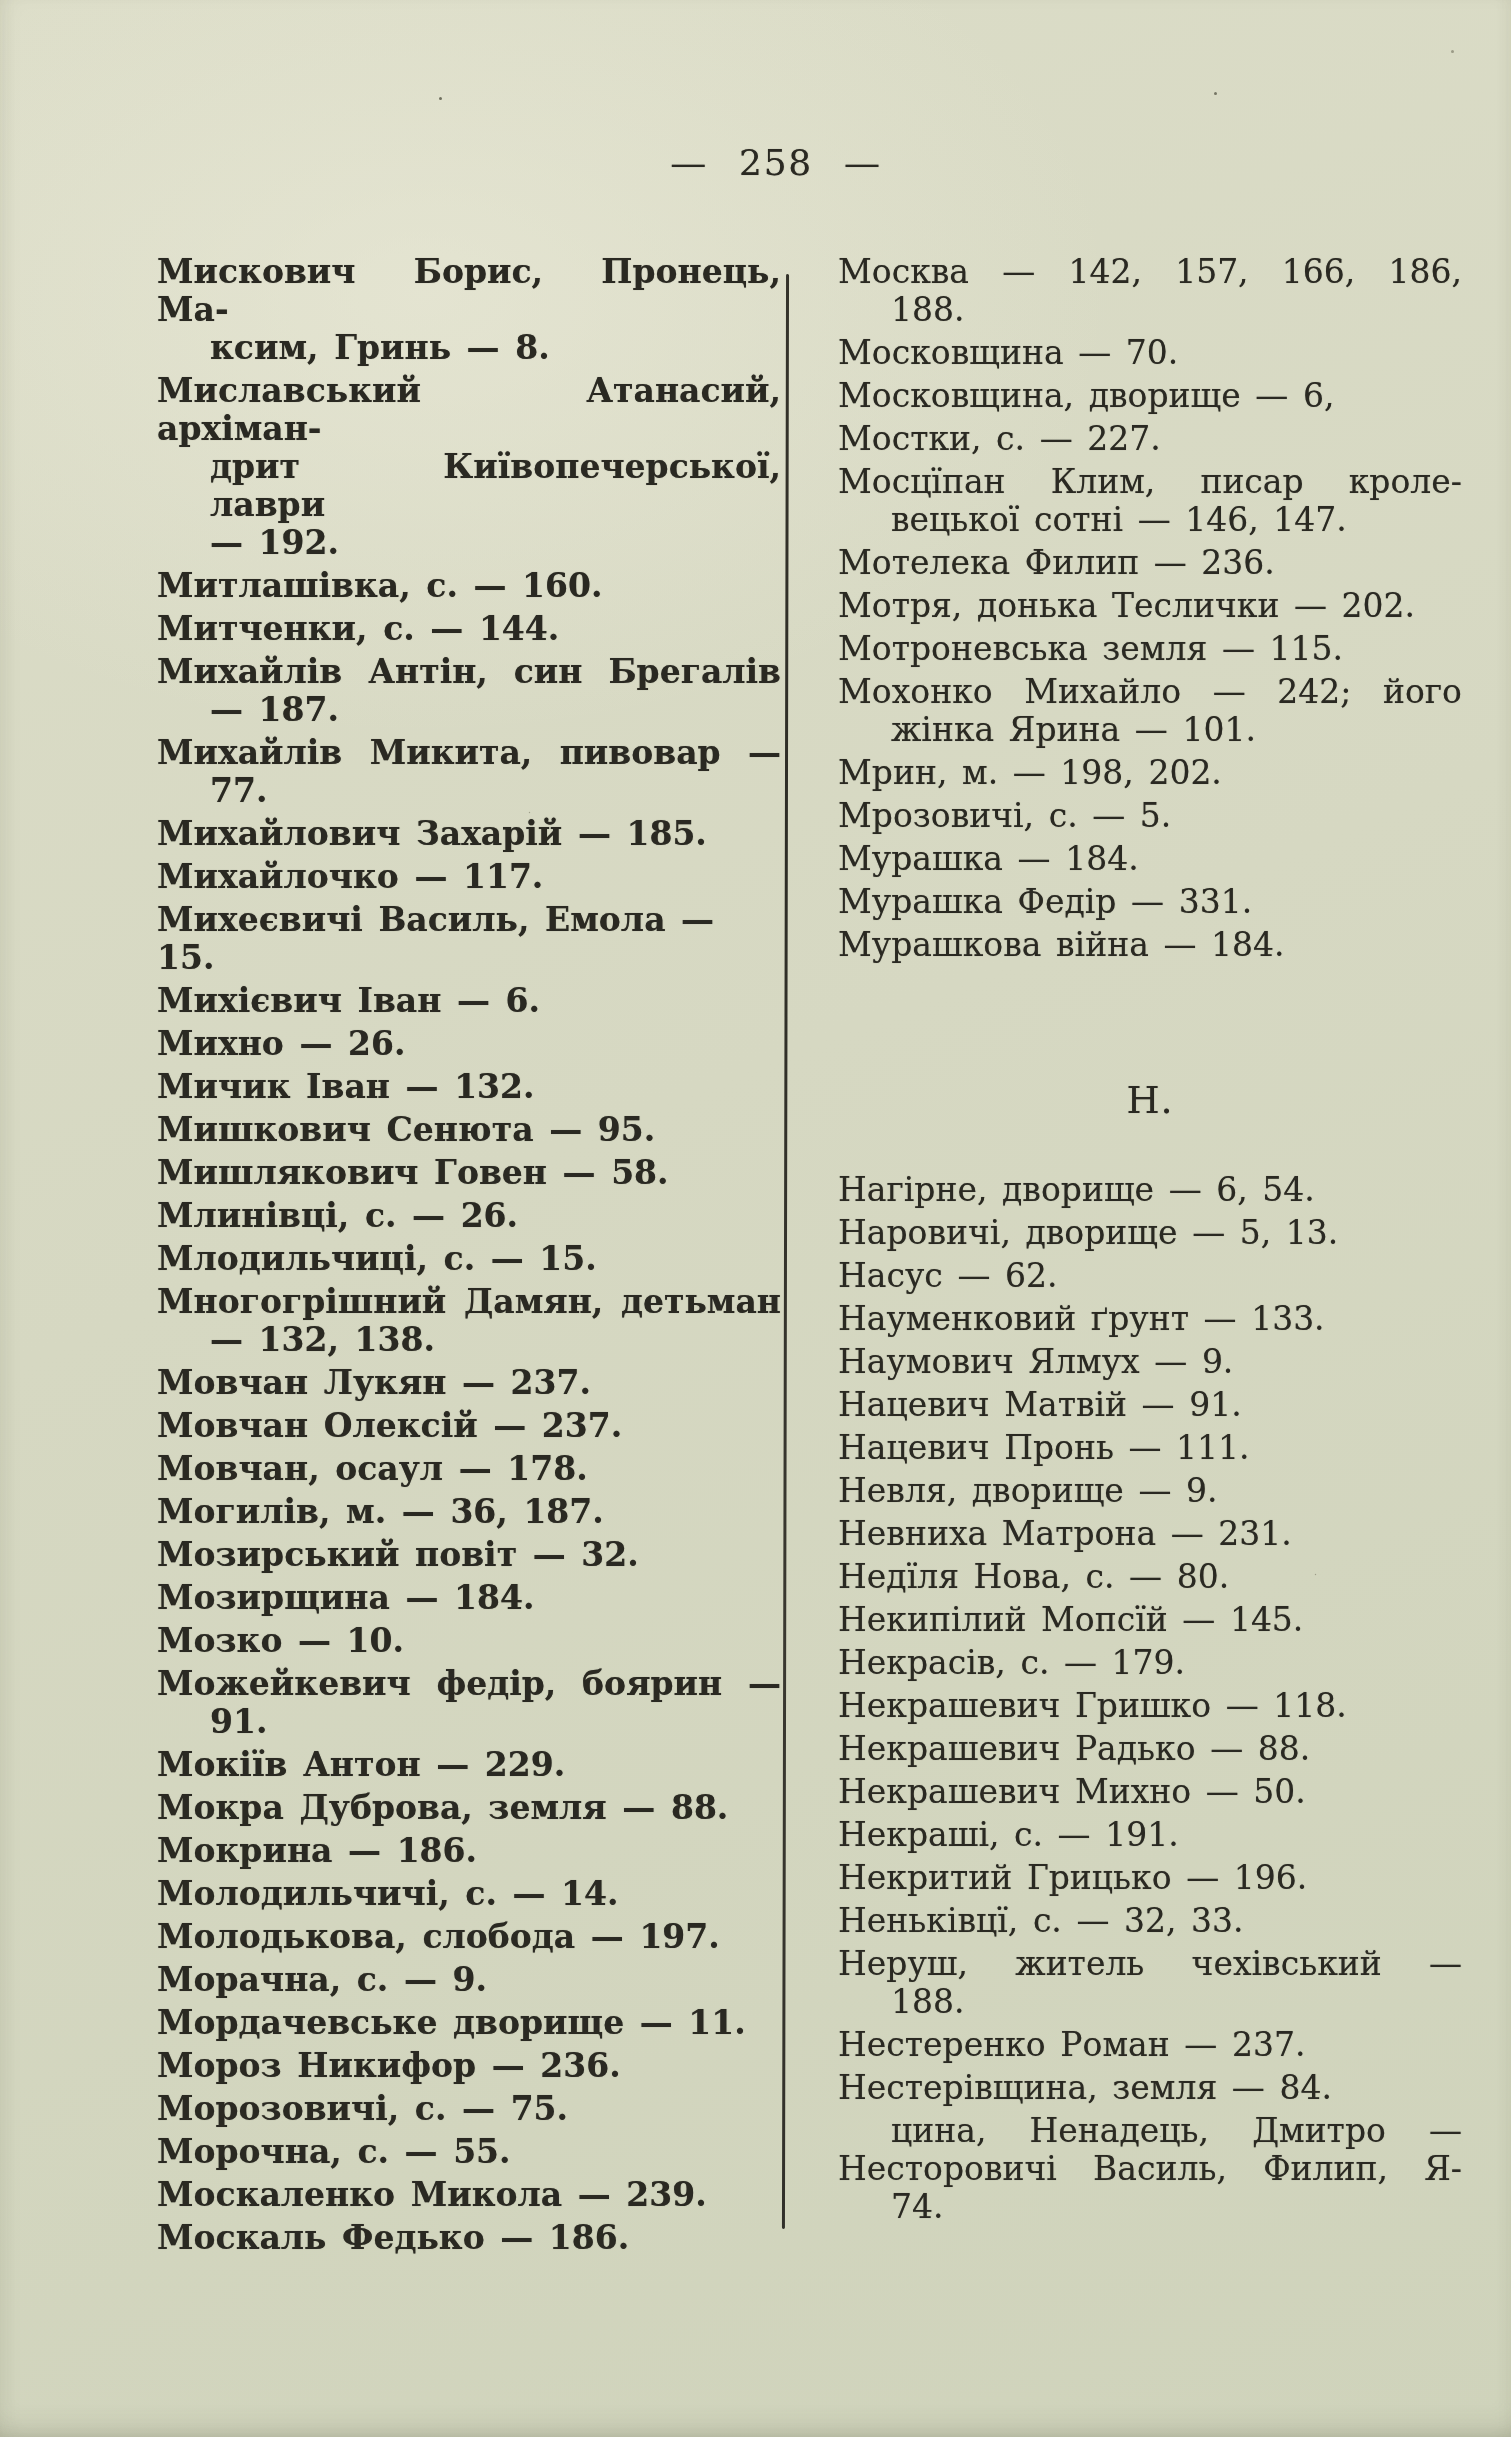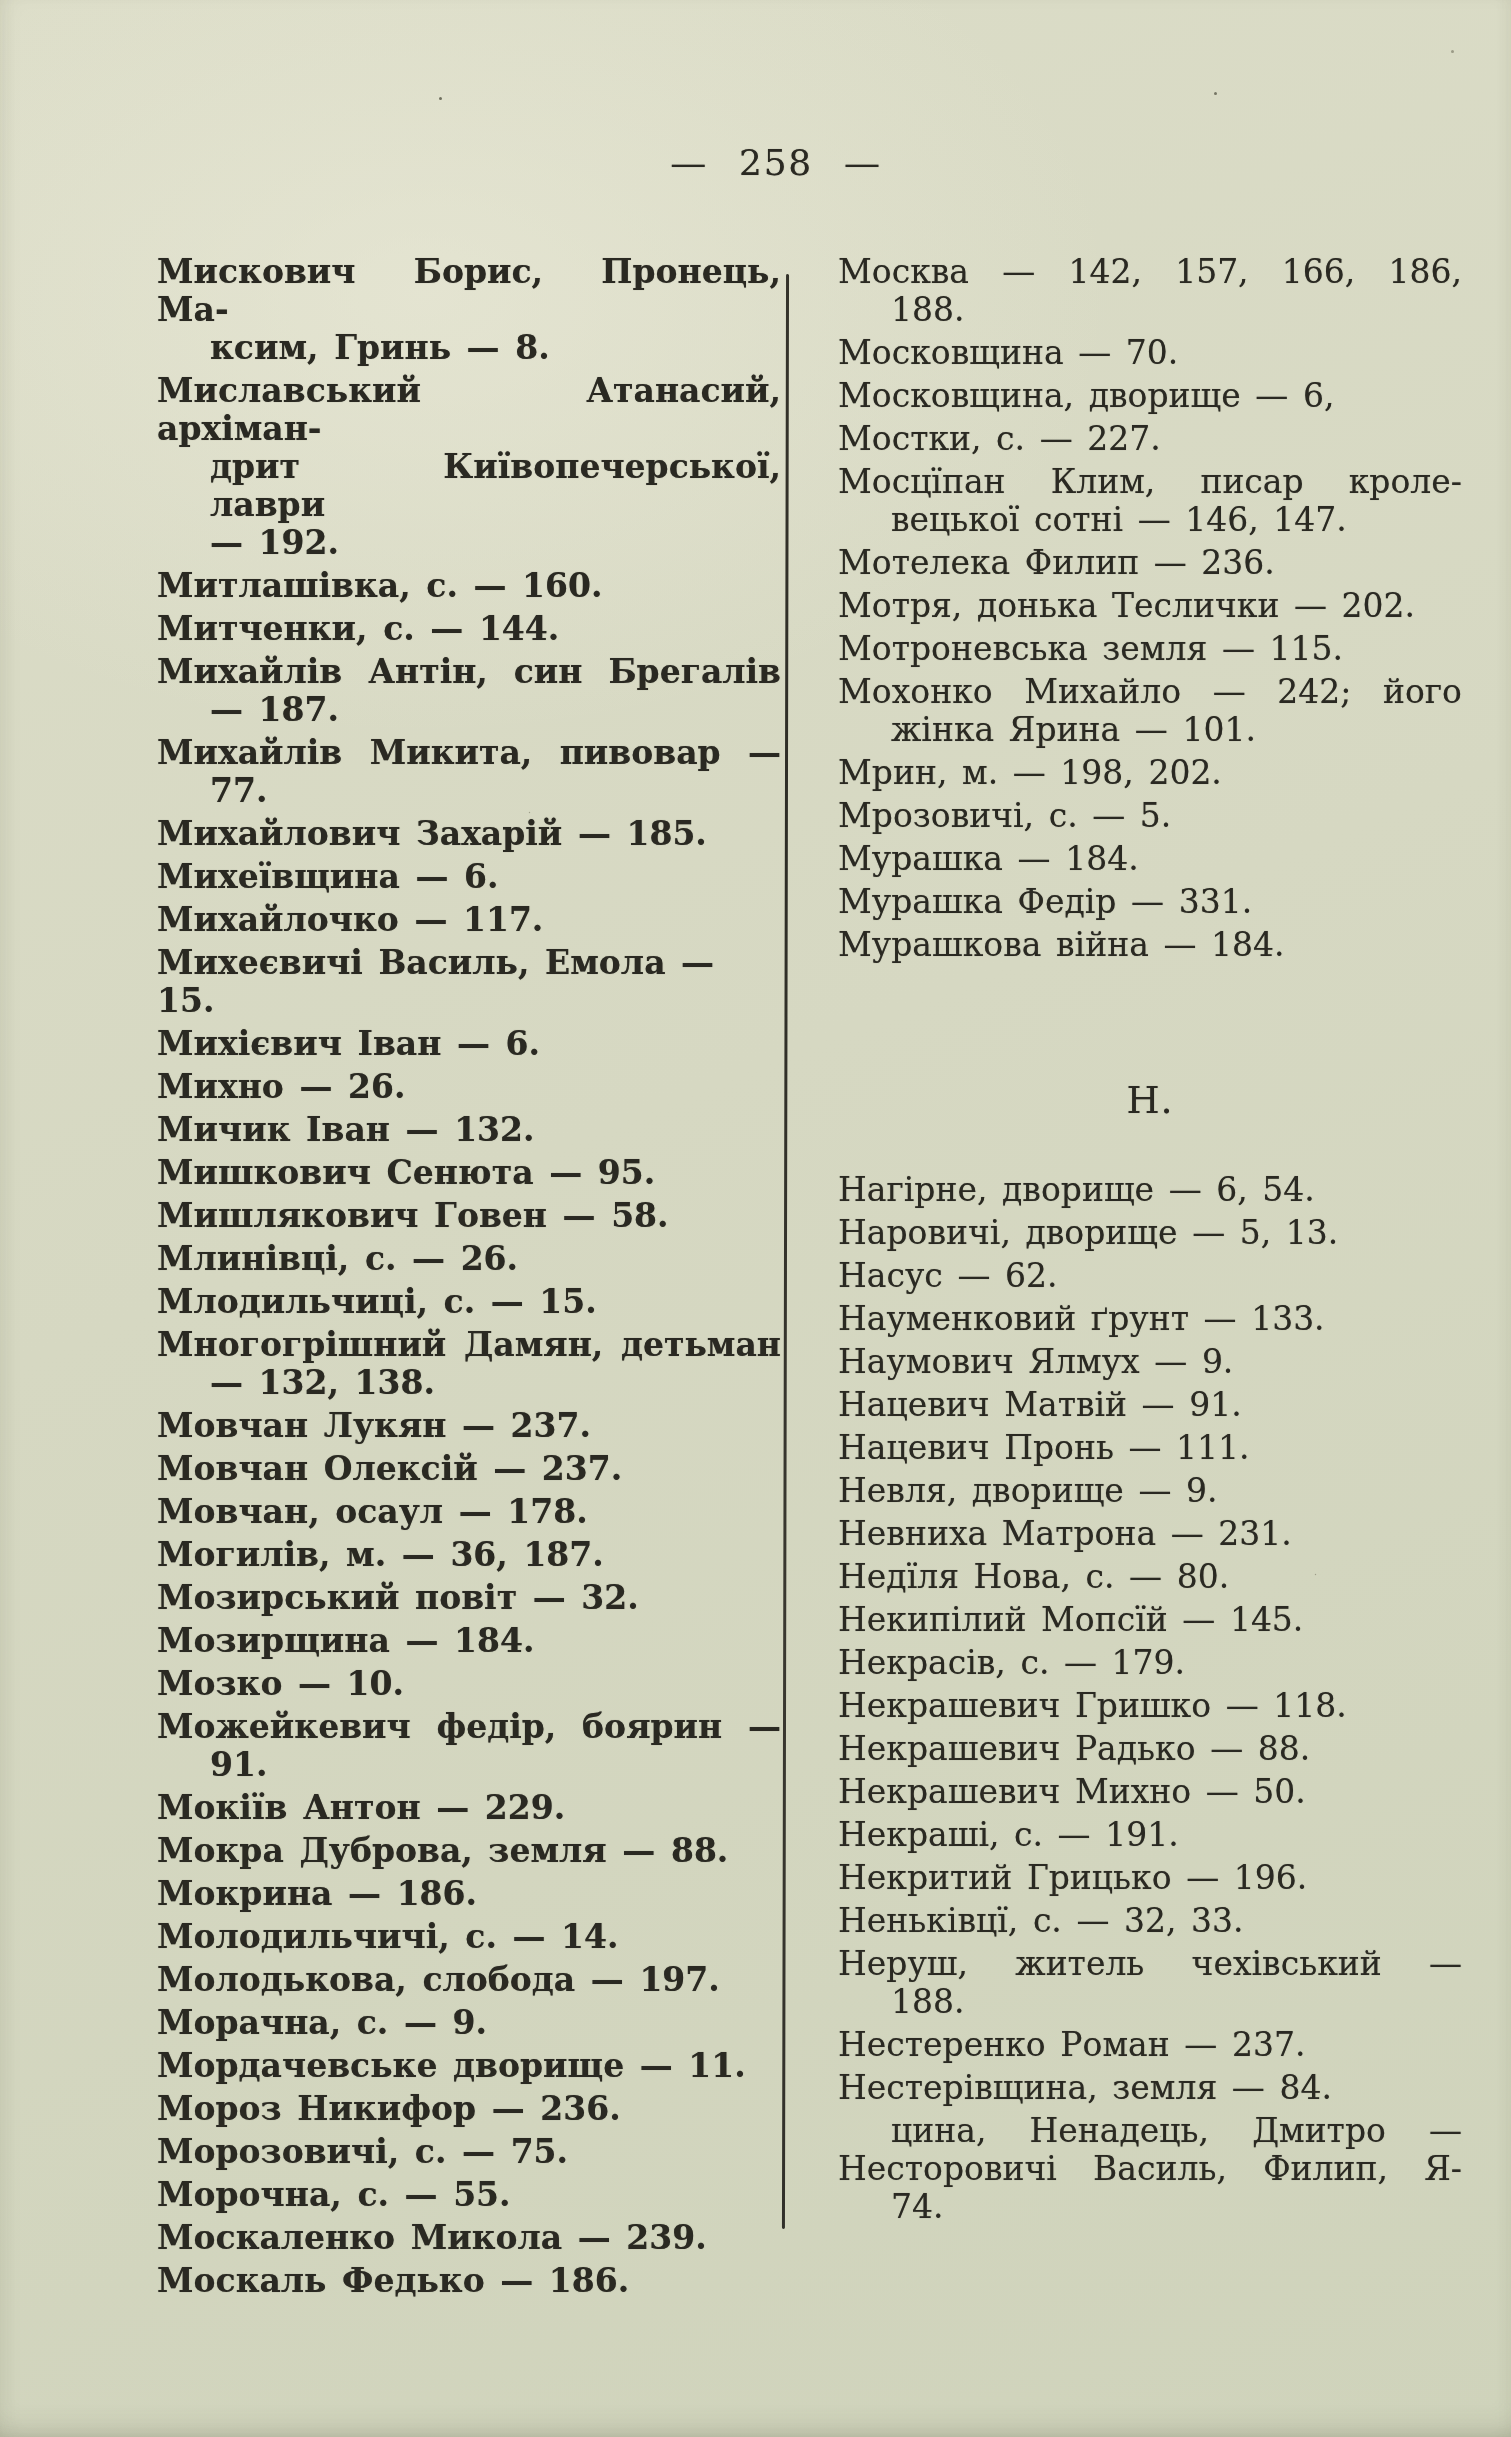--- a/index.html
+++ b/index.html
@@ -102,23 +102,20 @@
         <div class="line indent">— 187.</div>
       </div>
       <div class="entry">
         <div class="line fill">Михайлів Микита, пивовар —</div>
         <div class="line indent">77.</div>
       </div>
       <div class="entry">
         <div class="line">Михайлович Захарій — 185.</div>
       </div>
       <div class="entry">
-        <div class="line">Михеївщина — 6.</div>
-      </div>
-      <div class="entry">
         <div class="line">Михайлочко — 117.</div>
       </div>
       <div class="entry">
         <div class="line">Михеєвичі Василь, Емола — 15.</div>
       </div>
       <div class="entry">
         <div class="line">Михієвич Іван — 6.</div>
       </div>
       <div class="entry">
         <div class="line">Михно — 26.</div>

